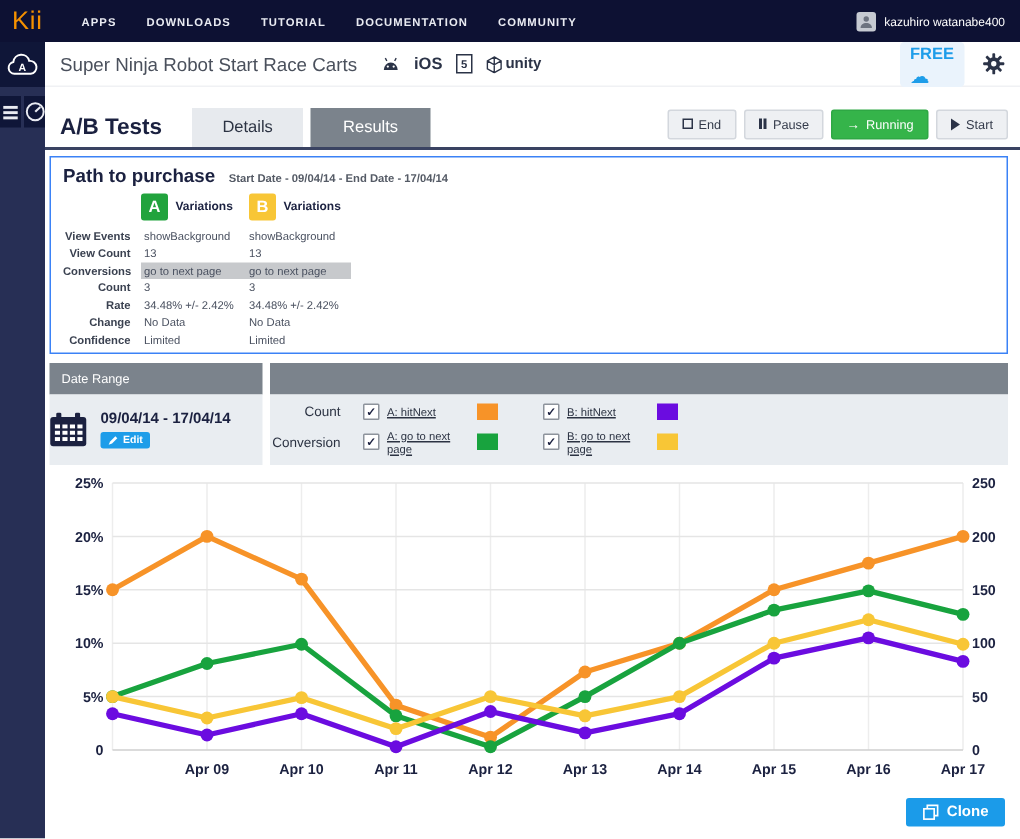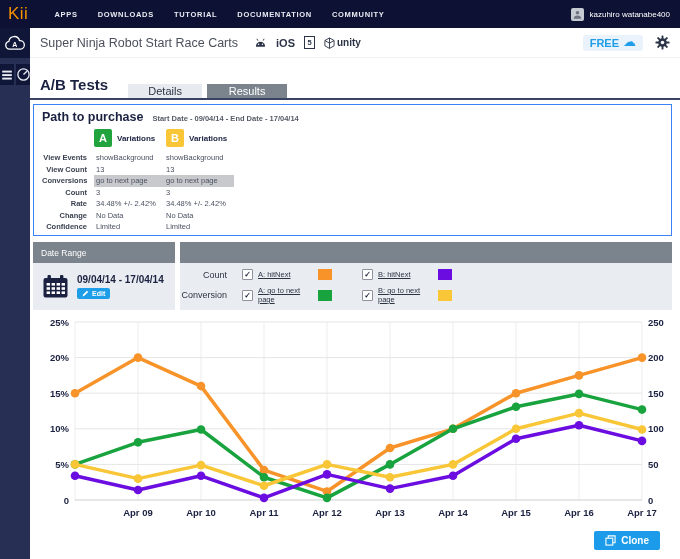--- a/index.html
+++ b/index.html
@@ -15,36 +15,36 @@
   .username { color:#fff; font-size:8px; }
 
   
   .appbar { height:30px; background:#fff; display:flex; align-items:center; border-bottom:1px solid #f0f1f4; }
   .app-tile { width:30px; height:30px; background:#0f1638; display:flex; align-items:center; justify-content:center; flex:none; }
   .app-title { font-size:12.5px; color:#4a505c; margin:0 16px 0 10px; white-space:nowrap; }
   .platforms { display:flex; align-items:center; gap:9px; }
   .ios-label { font-size:11px; font-weight:bold; color:#2b3347; }
   .html5-box { width:11px; height:13px; border:1.5px solid #2b3347; display:flex; align-items:center; justify-content:center; font-size:7.5px; font-weight:bold; color:#2b3347; }
   .unity-wrap { display:flex; align-items:center; gap:2px; font-weight:bold; font-size:10px; color:#2b3347; }
-  .free-badge { display:flex; align-items:flex-start; gap:4px; background:#eaf3fc; border-radius:3px; padding:2px 7px; color:#1e9de9; font-weight:bold; font-size:11px; margin-right:12px; }
+  .free-badge { display:flex; align-items:flex-start; gap:4px; background:#eaf3fc; border-radius:3px; padding:2px 7px; color:#1e9de9; font-weight:bold; font-size:11px; margin-right:12px;flex-direction:column; }
   .free-cloud { font-size:13px; line-height:10px; color:#1e9de9; font-weight:normal; }
   .gear-btn { margin-right:10px; display:flex; }
 
   
   .body-row { display:flex; height:501px; }
   .sidebar { width:30px; background:#272f55; display:flex; flex-direction:row; padding-top:6px; gap:2px; flex:none; }
   .tile { height:21px; background:#0f1638; display:flex; align-items:center; justify-content:center; }
   .tile.active { background:#f3f5f8; }
   .ad-badge { border:1px solid #fff; border-radius:2px; padding:0 2px; font-size:7.5px; color:#fff; font-weight:bold; }
   .main { flex:1; display:flex; flex-direction:column; background:#fff; min-width:0;justify-content:center; }
 
   
   .tabsbar { display:flex; align-items:flex-end; height:33px; border-bottom:2px solid #3a4362; padding-left:10px; }
   .page-title { font-size:15px; font-weight:bold; color:#1b2140; margin:0 20px 5px 0; }
-  .tab { width:74px; height:14px; display:flex; align-items:center; justify-content:center; font-size:11px; color:#2c3343; background:#e7eaee; margin-right:5px; cursor:default; }
+  .tab { width:74px; height:26px; display:flex; align-items:center; justify-content:center; font-size:11px; color:#2c3343; background:#e7eaee; margin-right:5px; cursor:default; }
   .tab.active { background:#7b838c; color:#fff; width:80px; }
   .actions { margin-left:auto; display:flex; gap:5px; align-items:center; margin-bottom:5px; padding-right:8px; }
   .btn { display:flex; align-items:center; gap:4px; height:20px; padding:0 9px; background:#eef0f3; border:1px solid #d3d7dd; border-radius:2px; font-size:8.5px; color:#333a4a; cursor:default; }
   .btn.running { background:#35b44a; border-color:#2ea844; color:#fff; }
   .ic-stop { width:7px; height:7px; border:1.5px solid #2b3347; display:inline-block; }
   .ic-pause { display:inline-flex; gap:1.5px; }
   .ic-pause i { width:2px; height:7px; background:#2b3347; display:inline-block; }
   .ic-play { width:0; height:0; border-left:6px solid #2b3347; border-top:4px solid transparent; border-bottom:4px solid transparent; display:inline-block; }
   .ic-arrow { font-size:9px; color:#fff; font-weight:bold; }
 
@@ -63,36 +63,36 @@
   .vals { display:flex; width:140px; height:100%; align-items:center; }
   .vals.hl { background:#c7c9cc; }
   .vval { width:72px; font-size:7.5px; color:#4a5160; padding-left:2px; }
 
   
   .range-row { display:flex; margin:0 8px 0 3px; gap:5px; }
   .range-col { width:142px; flex:none; }
   .legend-col { flex:1; min-width:0; }
   .gray-head { height:21px; background:#7b838c; color:#fff; font-size:8.5px; display:flex; align-items:center; padding-left:8px; }
   .panel { height:47px; background:#e9edf1; }
-  .range-panel { display:flex; align-items:center; padding-left:10px; gap:9px; }
+  .range-panel { display:flex; align-items:center; gap:9px; }
   .range-text-col { display:flex; flex-direction:column; gap:3px; }
   .range-value { font-size:10px; font-weight:bold; color:#1b2140; }
   .edit-btn { align-self:flex-start; display:flex; align-items:center; gap:3px; background:#1e9de9; color:#fff; font-size:7px; font-weight:bold; padding:2px 5px; border-radius:2px; cursor:default; }
   .legend-panel { display:flex; flex-direction:column; justify-content:center; gap:6px; }
   .legend-row { display:flex; align-items:center; }
   .lgroup { width:47px; text-align:right; font-size:9px; color:#2c3343; flex:none; }
   .litem { display:flex; align-items:center; width:90px; margin-left:15px; flex:none; }
   .litem + .litem { margin-left:30px; }
   .chk { width:11px; height:11px; background:#fff; border:1px solid #8d939c; border-radius:1px; display:flex; align-items:center; justify-content:center; font-size:8px; font-weight:bold; color:#1b2140; margin-right:5px; flex:none; cursor:default; }
   .llabel { font-size:7.5px; color:#2c3343; width:60px; flex:none;text-decoration:underline; }
   .swatch { width:14px; height:11px; flex:none; }
 
   
   .chart-wrap { margin:4px 8px 0 3px; }
-  .clone-row { display:flex; justify-content:flex-end; padding-right:20px; margin-top:1px; }
+  .clone-row { display:flex; justify-content:flex-end; padding-right:10px; margin-top:1px; }
   .clone-btn { display:flex; align-items:center; gap:5px; background:#1b9be9; color:#fff; font-size:10px; font-weight:bold; padding:4px 11px; border-radius:2px; cursor:default; }
 </style>
 </head>
 <body>
 
 <div class="page">
 
   <div class="topnav">
     <span class="logo">Kii</span>
     <span style="display:flex;align-items:center;">
@@ -212,20 +212,41 @@
         <span class="ad-badge">Ad</span>
       </div>
     </div>
 
     <div class="main">
 
       <div class="tabsbar">
         <span class="page-title">A/B Tests</span>
         <span class="tab">Details</span>
         <span class="tab active">Results</span>
+        <span class="actions">
+          <span class="btn">
+            <span class="ic-stop"></span>
+            <span>End</span>
+          </span>
+          <span class="btn">
+            <span class="ic-pause">
+                <i></i>
+                <i></i>
+              </span>
+            <span>Pause</span>
+          </span>
+          <span class="btn running">
+            <span class="ic-arrow">→</span>
+            <span>Running</span>
+          </span>
+          <span class="btn">
+            <span class="ic-play"></span>
+            <span>Start</span>
+          </span>
+        </span>
       </div>
 
       <div class="path-box">
         <div class="path-title-row">
           <span class="path-name">Path to purchase</span>
           <span class="path-dates">Start Date - 09/04/14  -  End Date - 17/04/14</span>
         </div>
         <div class="vtable">
           <div class="vhead">
             <span class="vhead-cell">

